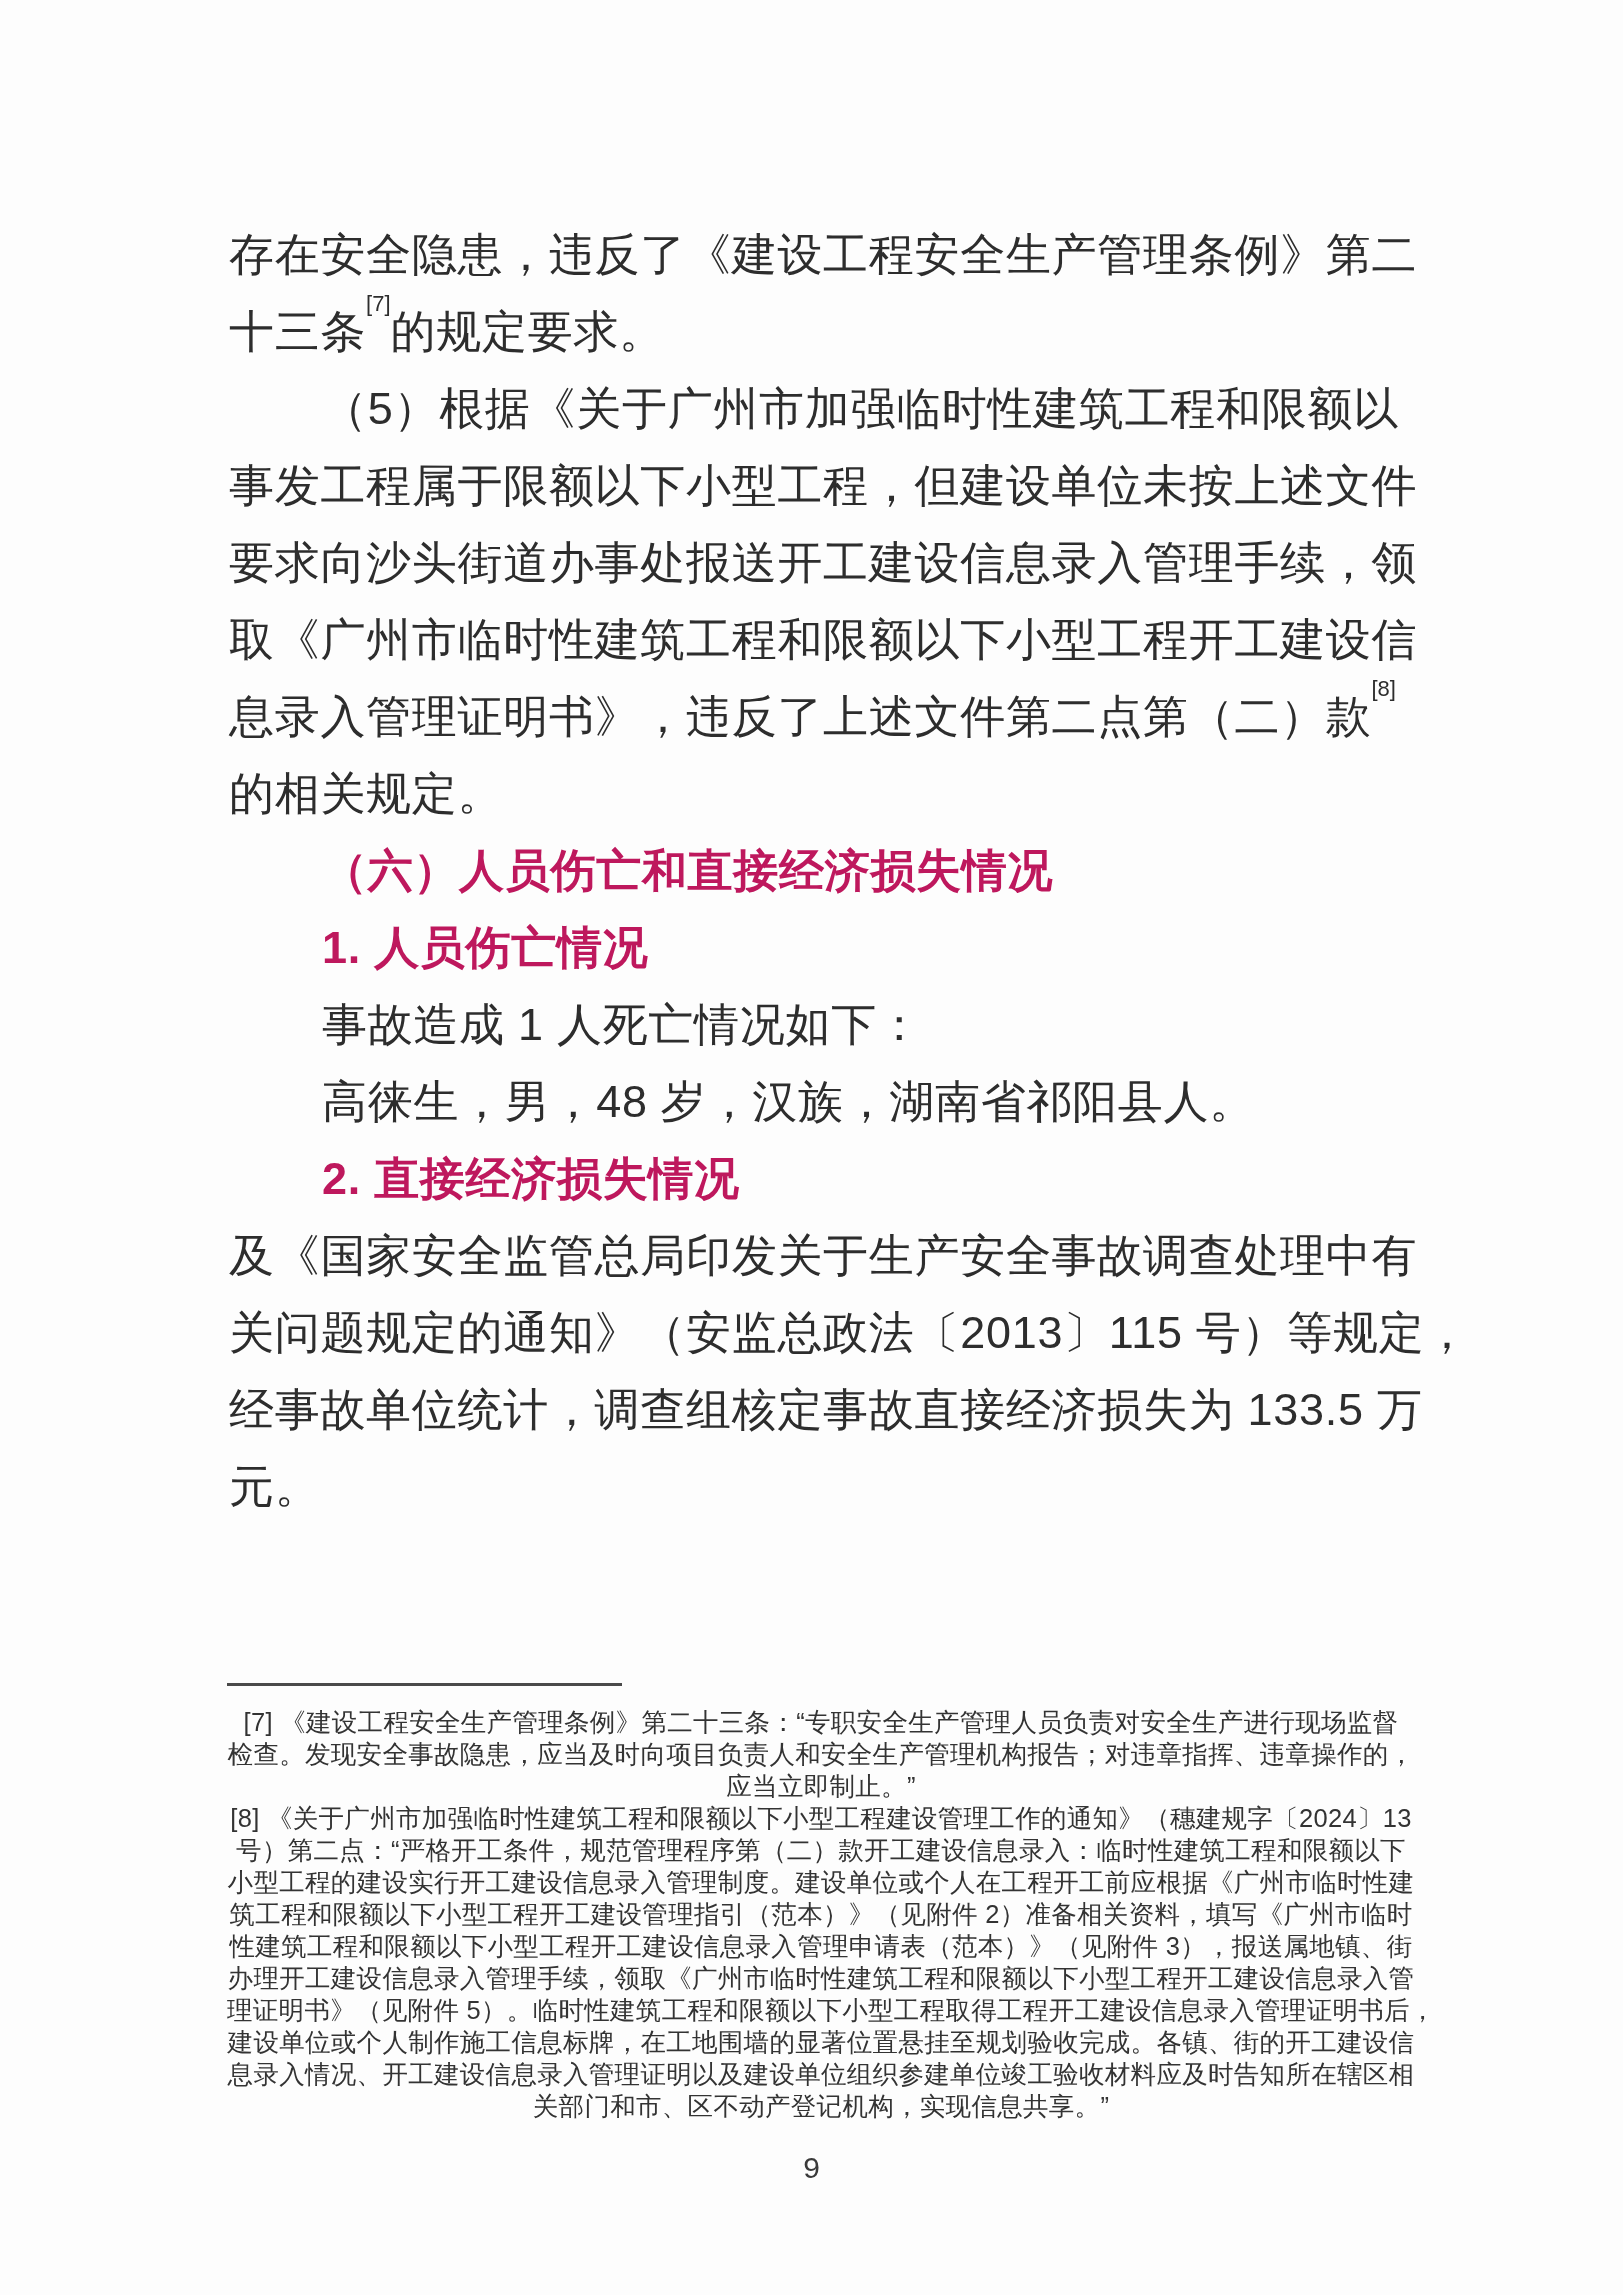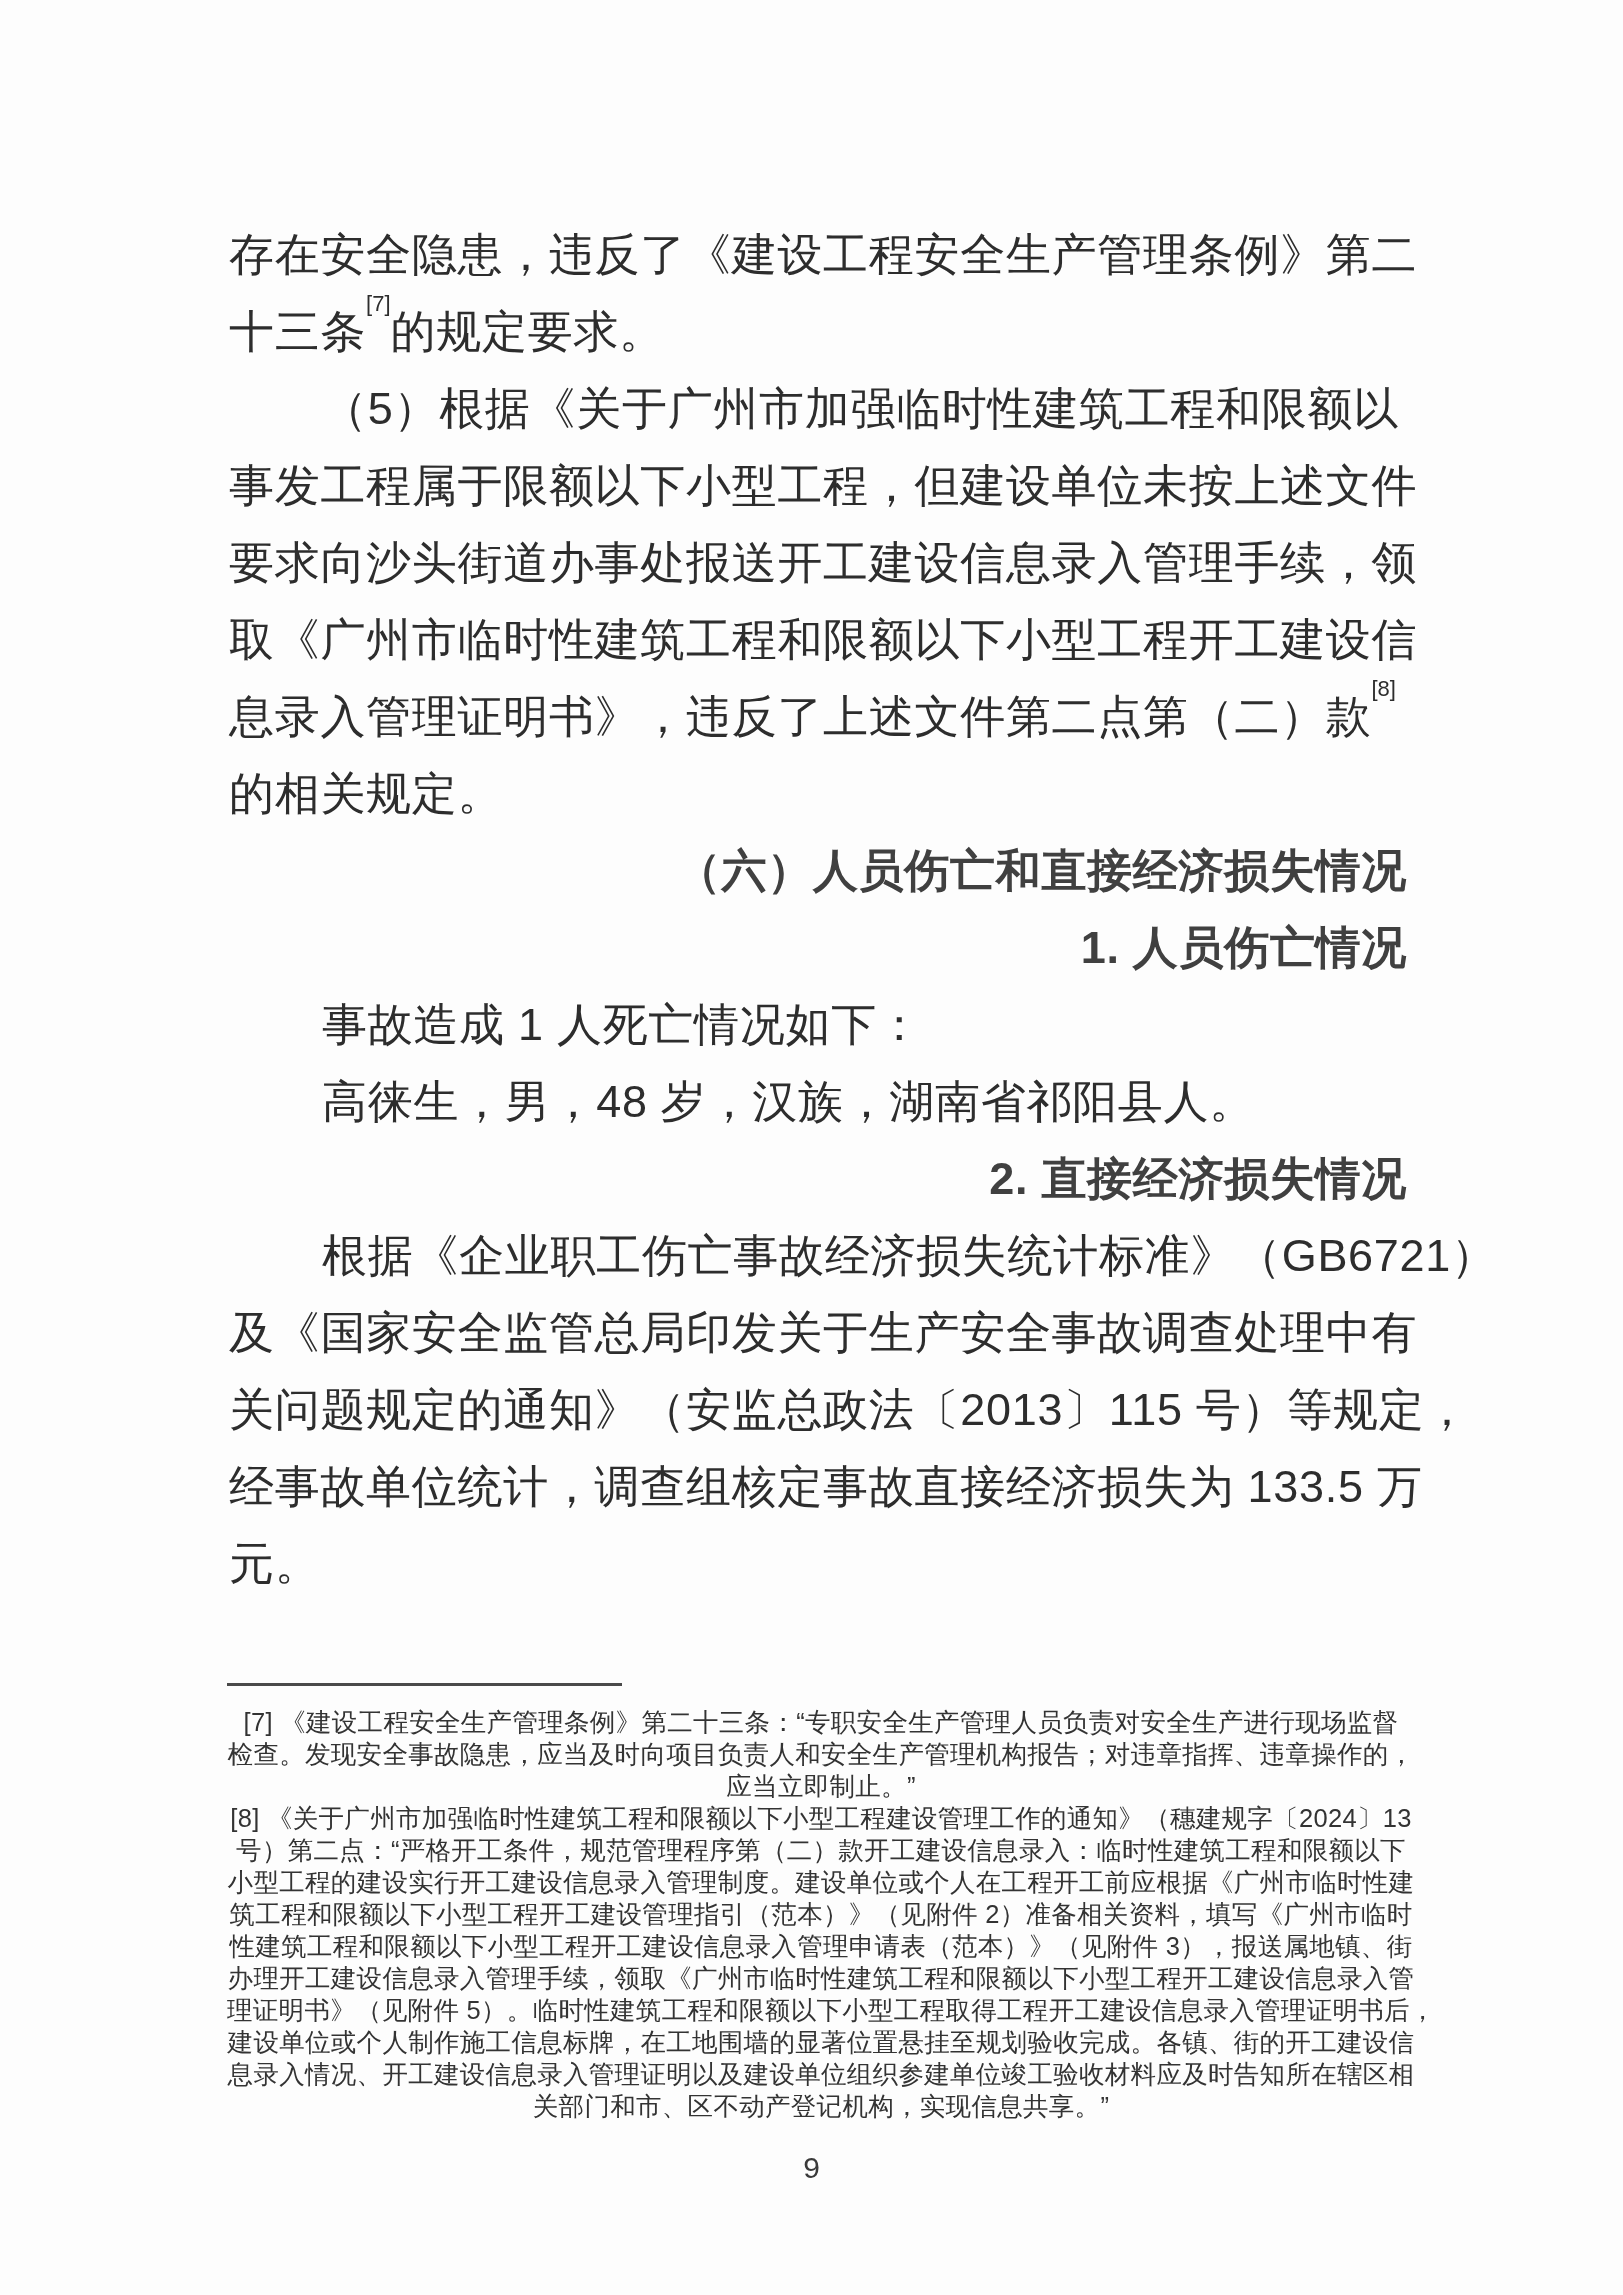--- a/index.html
+++ b/index.html
@@ -29,22 +29,21 @@
     line-height: 77px;
     font-size: 45px;
     letter-spacing: 0.7px;
     white-space: nowrap;
   }
   .line.indent {
     padding-left: 93px;
   }
   .line.heading {
     font-weight: 700;
-    color: #404040;
-    text-align: right;
+    color: #be185d;
   }
   .fnref {
     font-size: 22px;
     line-height: 0;
     position: relative;
     top: -19.6px;
     letter-spacing: 0;
   }
   .fn-sep {
     position: absolute;
@@ -92,21 +91,20 @@
     <p class="line">事发工程属于限额以下小型工程，但建设单位未按上述文件</p>
     <p class="line">要求向沙头街道办事处报送开工建设信息录入管理手续，领</p>
     <p class="line">取《广州市临时性建筑工程和限额以下小型工程开工建设信</p>
     <p class="line"><span>息录入管理证明书》，违反了上述文件第二点第（二）款</span><sup class="fnref">[8]</sup><span></span></p>
     <p class="line">的相关规定。</p>
     <p class="line indent heading">（六）人员伤亡和直接经济损失情况</p>
     <p class="line indent heading">1. 人员伤亡情况</p>
     <p class="line indent">事故造成 1 人死亡情况如下：</p>
     <p class="line indent">高徕生，男，48 岁，汉族，湖南省祁阳县人。</p>
     <p class="line indent heading">2. 直接经济损失情况</p>
-    <p class="line indent">根据《企业职工伤亡事故经济损失统计标准》（GB6721）</p>
     <p class="line">及《国家安全监管总局印发关于生产安全事故调查处理中有</p>
     <p class="line">关问题规定的通知》（安监总政法〔2013〕115 号）等规定，</p>
     <p class="line">经事故单位统计，调查组核定事故直接经济损失为 133.5 万</p>
     <p class="line">元。</p>
   </main>
 
   <div class="fn-sep"></div>
 
   <section class="footnotes">
     <p class="fn-line">[7]  《建设工程安全生产管理条例》第二十三条：“专职安全生产管理人员负责对安全生产进行现场监督</p>

